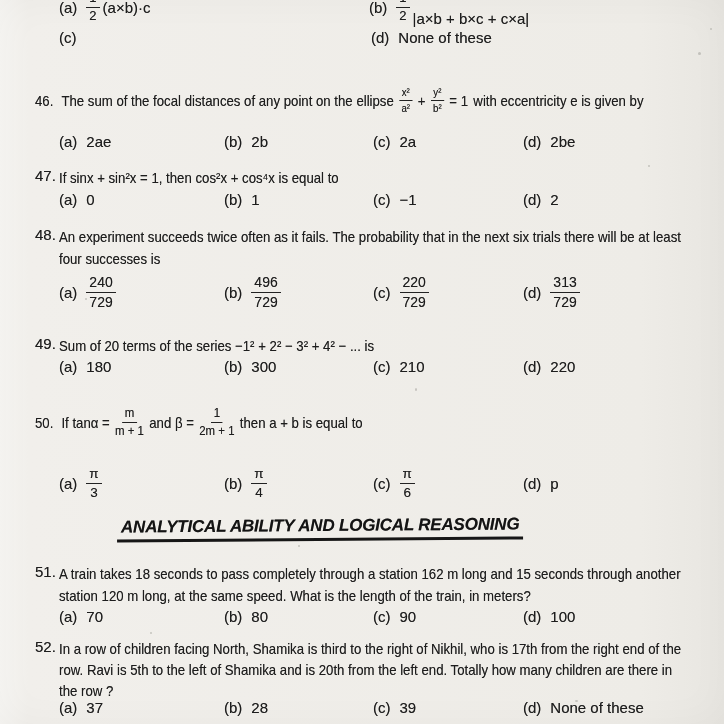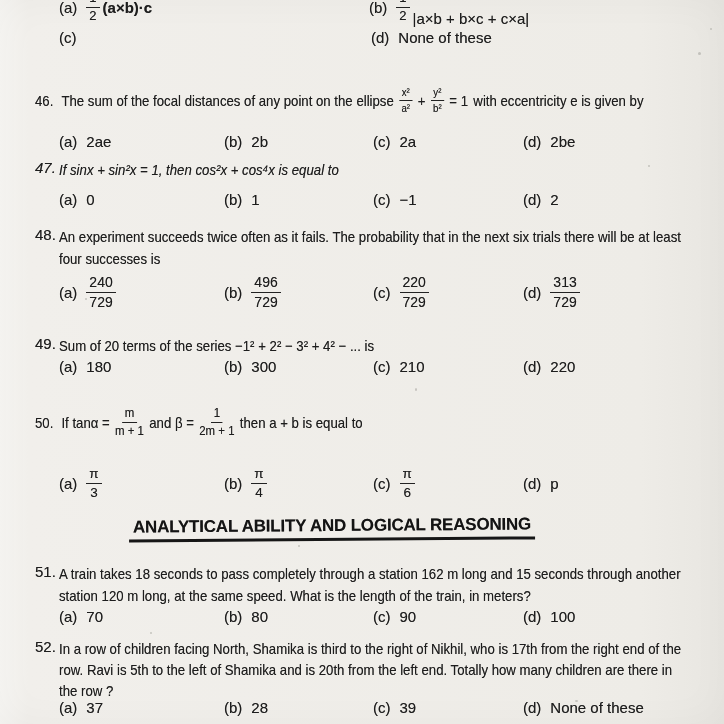--- a/index.html
+++ b/index.html
@@ -28,41 +28,41 @@
   .col-q45d{left:336px;}
   .frac{display:inline-flex;flex-direction:column;align-items:center;vertical-align:middle;line-height:1.15;}
   .frac .num{display:block;border-bottom:1.4px solid #222;padding:0 3px 1px;}
   .frac .den{display:block;padding-top:1px;}
   .frac.f-inline{font-size:11px;line-height:1.1;}
   .frac.f-mid{font-size:13px;}
   .frac.f-opt{font-size:14px;}
   .frac.f-pi{font-size:13.5px;}
   .rowA{height:46px;}
   .rowA .opt{align-items:center;}
-  .heading-wrap{position:absolute;top:516px;left:12px;width:640px;text-align:center;}
+  .heading-wrap{position:absolute;top:516px;left:0;width:640px;text-align:center;font-style:italic;}
   .heading{
     display:inline-block;font-weight:bold;font-size:17px;letter-spacing:-0.2px;
     border-bottom:3px solid #161616;padding:0 4px 2px;
     transform:rotate(-0.45deg);color:#141414;
   }
   .speck{position:absolute;border-radius:50%;background:#a9a7a1;opacity:0.6;}
 </style>
 </head>
 <body>
 
 <div class="page">
 
   <div class="optrow rowA" style="top:-16px;">
     <span class="opt col-a">
       <span>(a)</span>
       <span class="frac f-mid">
         <span class="num">1</span>
         <span class="den">2</span>
       </span>
-      <span style="margin-left:-6px;font-weight:bold;">(a×b)·c</span>
+      <span style="margin-left:-6px;">(a×b)·c</span>
     </span>
     <span class="opt col-q45b">
       <span>(b)</span>
       <span class="frac f-mid">
         <span class="num">1</span>
         <span class="den">2</span>
       </span>
       <span style="margin-left:-6px;margin-top:22px;">|a×b + b×c + c×a|</span>
     </span>
   </div>
@@ -104,21 +104,21 @@
     <span class="opt col-c">
       <span>(c)</span>
       <span>2a</span>
     </span>
     <span class="opt col-d">
       <span>(d)</span>
       <span>2be</span>
     </span>
   </div>
 
-  <div class="q" style="top:159px;font-style:italic;">
+  <div class="q" style="top:167px;">
     <span class="qnum">47.</span>
     <div class="qtextlines">
       <div class="line">If sinx + sin²x = 1, then cos²x + cos⁴x is equal to</div>
     </div>
   </div>
   <div class="optrow txt" style="top:189px;">
     <span class="opt col-a">
       <span>(a)</span>
       <span>0</span>
     </span>

